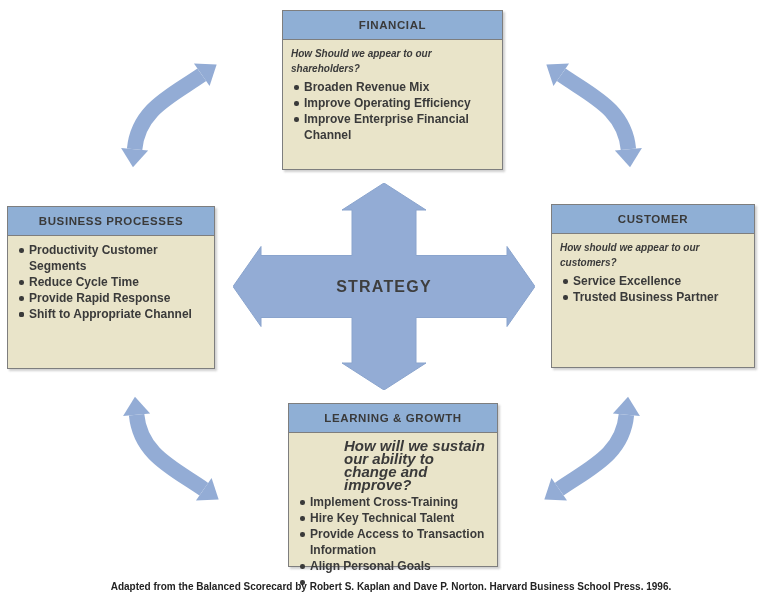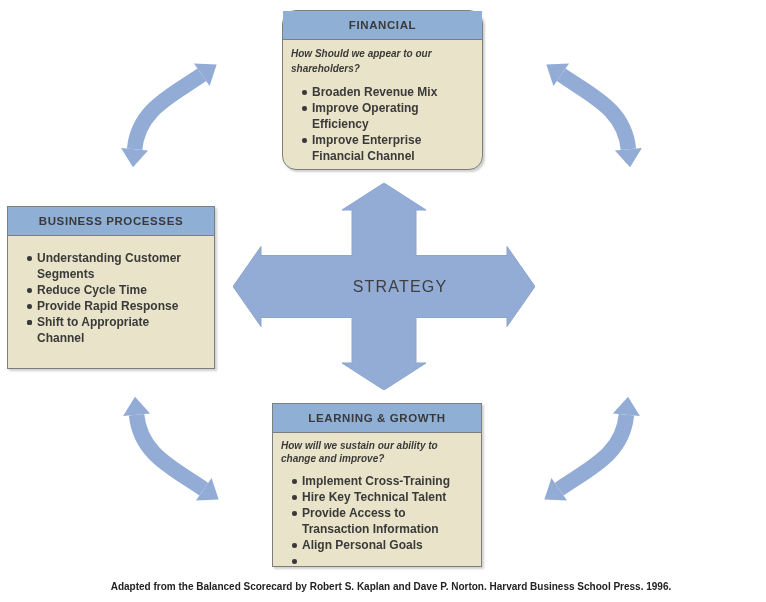--- a/index.html
+++ b/index.html
@@ -14,40 +14,40 @@
   .panel-header {
     height:28px; background:#8FAFD5; border-bottom:1px solid #7E7E7E;
     display:flex; align-items:center; justify-content:center;
     font-weight:bold; font-size:11.5px; letter-spacing:0.6px; color:#3A3A3A;
   }
   .panel-body { padding:6px 8px 4px 8px; }
   .question {
     font-style:italic; font-weight:bold; font-size:10px; line-height:15px;
     color:#3A3A3A; margin-bottom:3px;
   }
-  .panel.learning .question { font-size:10px; line-height:13px; }
-  .bullets { list-style:none; margin:8px; padding:0; }
+  .panel.learning .question { font-size:15px; line-height:13px;margin-left:47px; }
+  .bullets { list-style:none; margin:0; padding:0; }
   .bullet {
     position:relative; padding-left:13px; font-weight:bold; font-size:12px;
     line-height:16px; color:#3A3A3A;
   }
   .dot {
     position:absolute; left:3px; top:6px; width:4.5px; height:4.5px;
     border-radius:50%; background:#3A3A3A;
   }
-  .financial { left:282px; top:10px;  width:201px; height:160px;border-radius:14px; }
+  .financial { left:282px; top:10px;  width:221px; height:160px; }
   .processes { left:7px;   top:206px; width:208px; height:163px; }
   .customer  { left:551px; top:204px; width:204px; height:164px; }
-  .learning  { left:272px; top:403px; width:210px; height:164px; }
+  .learning  { left:288px; top:403px; width:210px; height:164px; }
 
   .cross-svg { position:absolute; left:233px; top:183px; width:302px; height:207px; }
   .strategy-label {
-    position:absolute; left:249px; top:183px; width:302px; height:207px;
+    position:absolute; left:233px; top:183px; width:302px; height:207px;
     display:flex; align-items:center; justify-content:center;
-    font-weight:normal; font-size:16px; letter-spacing:1.2px; color:#3E3E3E;text-align:center;
+    font-weight:bold; font-size:16px; letter-spacing:1.2px; color:#3E3E3E;text-align:center;
   }
   .curve { position:absolute; width:120px; height:118px; }
   .curve-tl { left:110px; top:53px; }
   .curve-tr { left:533px; top:53px; transform:scaleX(-1); }
   .curve-bl { left:112px; top:393px; transform:scaleY(-1); }
   .curve-br { left:531px; top:393px; transform:scale(-1,-1); }
 
   .footer {
     position:absolute; left:16px; right:0; top:581px; text-align:center;
     font-size:10px; font-weight:bold; color:#232323;
@@ -72,33 +72,45 @@
         </ul>
     </div>
   </div>
 
   <div class="panel processes">
     <div class="panel-header">BUSINESS PROCESSES</div>
     <div class="panel-body">
       <ul class="bullets">
 
 
-          <li class="bullet"><span class="dot"></span><span>Understanding Customer Segments</span></li>
+          <li class="bullet"><span class="dot"></span><span>Productivity Customer Segments</span></li>
 
           <li class="bullet"><span class="dot"></span><span>Reduce Cycle Time</span></li>
 
           <li class="bullet"><span class="dot"></span><span>Provide Rapid Response</span></li>
 
           <li class="bullet"><span class="dot"></span></li>
 
           <li class="bullet"><span class="dot"></span><span>Shift to Appropriate Channel</span></li>
         </ul>
     </div>
   </div>
 
+  <div class="panel customer">
+    <div class="panel-header">CUSTOMER</div>
+    <div class="panel-body">
+      <div class="question">How should we appear to our customers?</div>
+      <ul class="bullets">
+
+          <li class="bullet"><span class="dot"></span><span>Service Excellence</span></li>
+
+          <li class="bullet"><span class="dot"></span><span>Trusted Business Partner</span></li>
+        </ul>
+    </div>
+  </div>
 
   <div class="panel learning">
     <div class="panel-header">LEARNING &amp; GROWTH</div>
     <div class="panel-body">
       <div class="question">How will we sustain our ability to change and improve?</div>
       <ul class="bullets">
 
           <li class="bullet"><span class="dot"></span><span>Implement Cross-Training</span></li>
 
           <li class="bullet"><span class="dot"></span><span>Hire Key Technical Talent</span></li>

